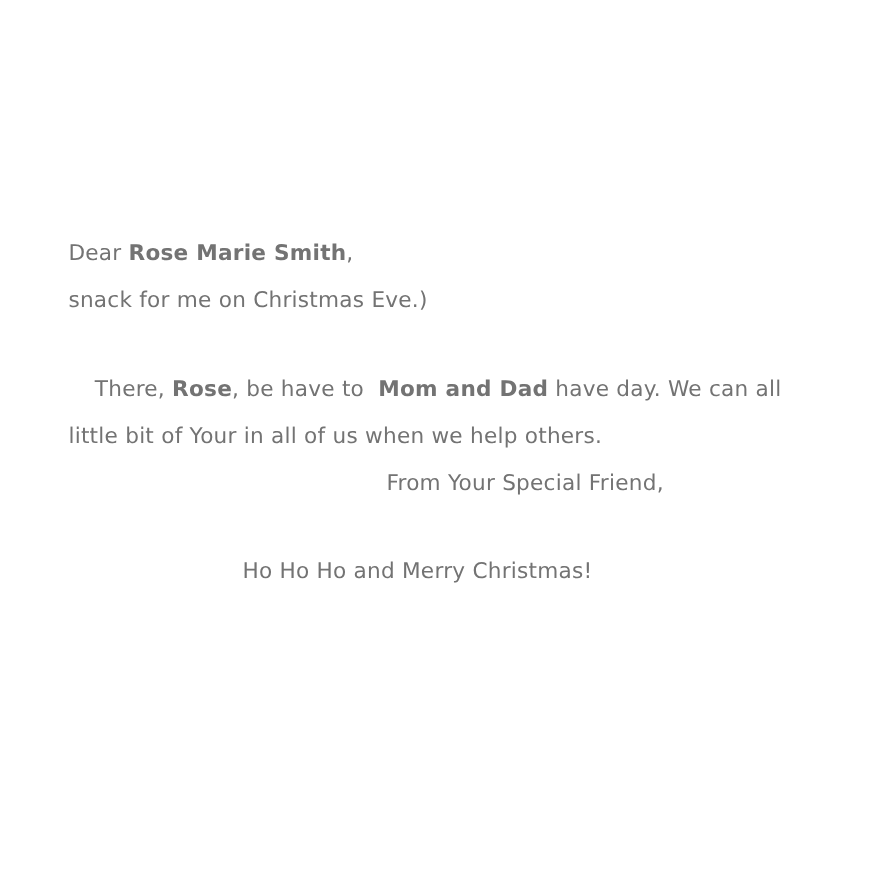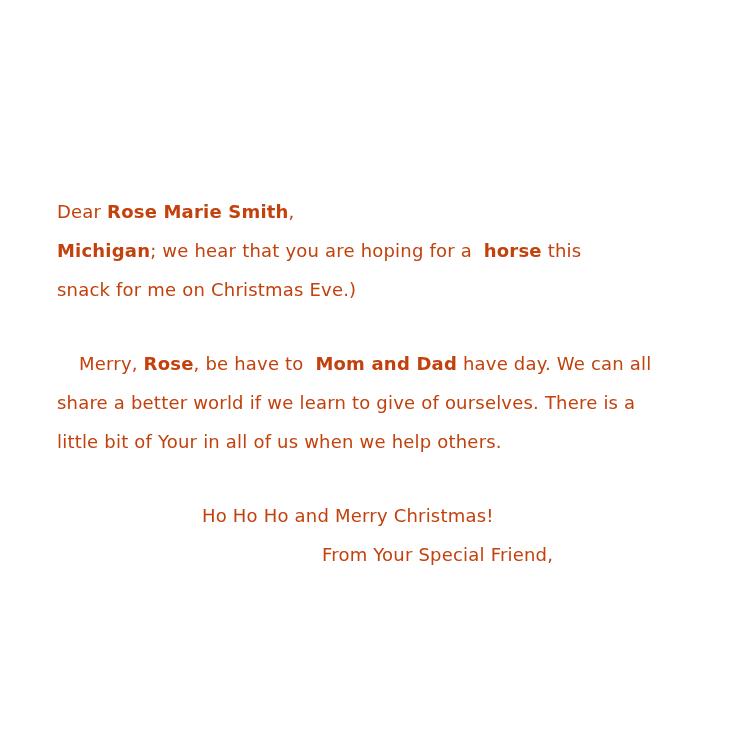--- a/index.html
+++ b/index.html
@@ -12,21 +12,21 @@
     height: 744px;
     overflow: hidden;
     position: relative;
     font-family: "DejaVu Sans", sans-serif;
   }
   .letter {
     position: absolute;
     left: 57px;
     top: 192px;
     right: 19px;
-    color: #c2410c;
+    color: #737373;
   }
   .line {
     font-size: 18px;
     line-height: 39px;
     height: 39px;
     white-space: pre;
     letter-spacing: 0.2px;
   }
   .line .b {
     font-weight: 700;
@@ -46,28 +46,26 @@
 </style>
 </head>
 <body>
 
 <div class="letter">
 
   <div class="line"><span>Dear </span><span class="b">Rose Marie Smith</span><span>,</span></div>
 
 
 
-  <div class="line"><span class="b">Michigan</span><span>; we hear that you are hoping for a  </span><span class="b">horse</span><span> this</span></div>
 
 
   <div class="line"><span>snack for me on Christmas Eve.)</span></div>
 
-  <div class="line indent para-gap"><span>Merry, </span><span class="b">Rose</span><span>, be have to  </span><span class="b">Mom and Dad</span><span> have day. We can all</span></div>
+  <div class="line indent para-gap"><span>There, </span><span class="b">Rose</span><span>, be have to  </span><span class="b">Mom and Dad</span><span> have day. We can all</span></div>
 
-  <div class="line"><span>share a better world if we learn to give of ourselves. There is a</span></div>
 
   <div class="line"><span>little bit of Your in all of us when we help others.</span></div>
 
+  <div class="line closing-b"><span>From Your Special Friend,</span></div>
+
   <div class="line closing-a para-gap"><span>Ho Ho Ho and Merry Christmas!</span></div>
-
-  <div class="line closing-b"><span>From Your Special Friend,</span></div>
 
 </div>
 
 </body></html>

